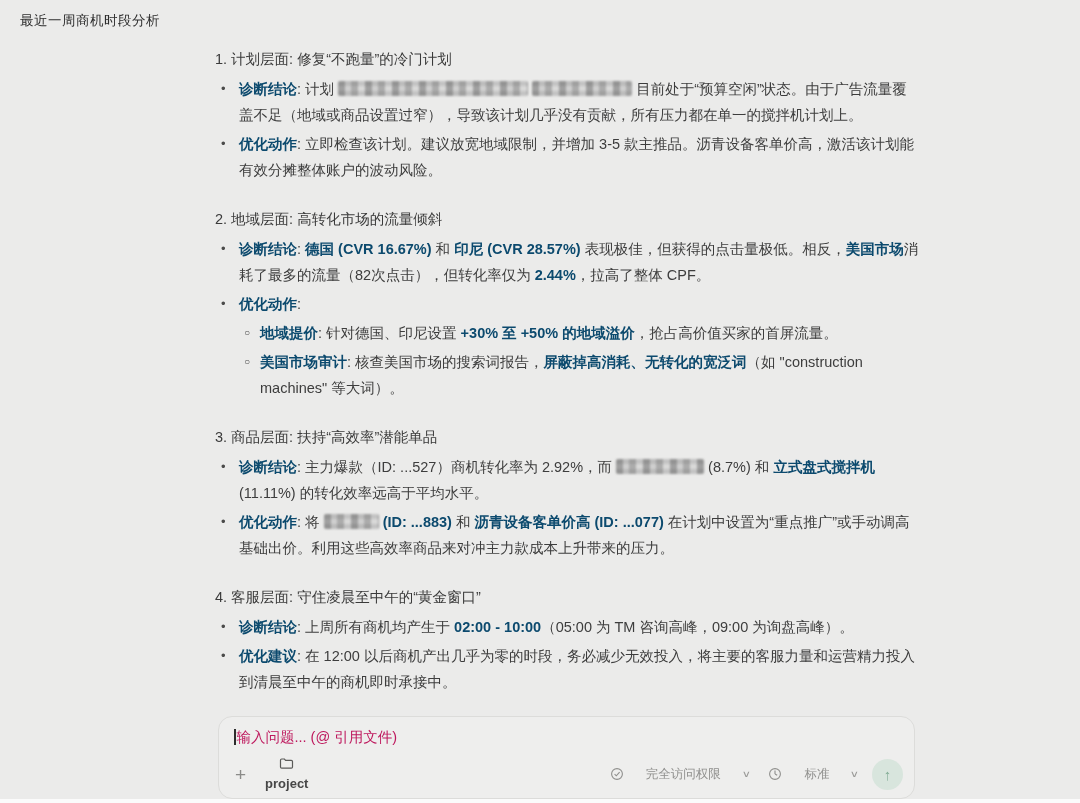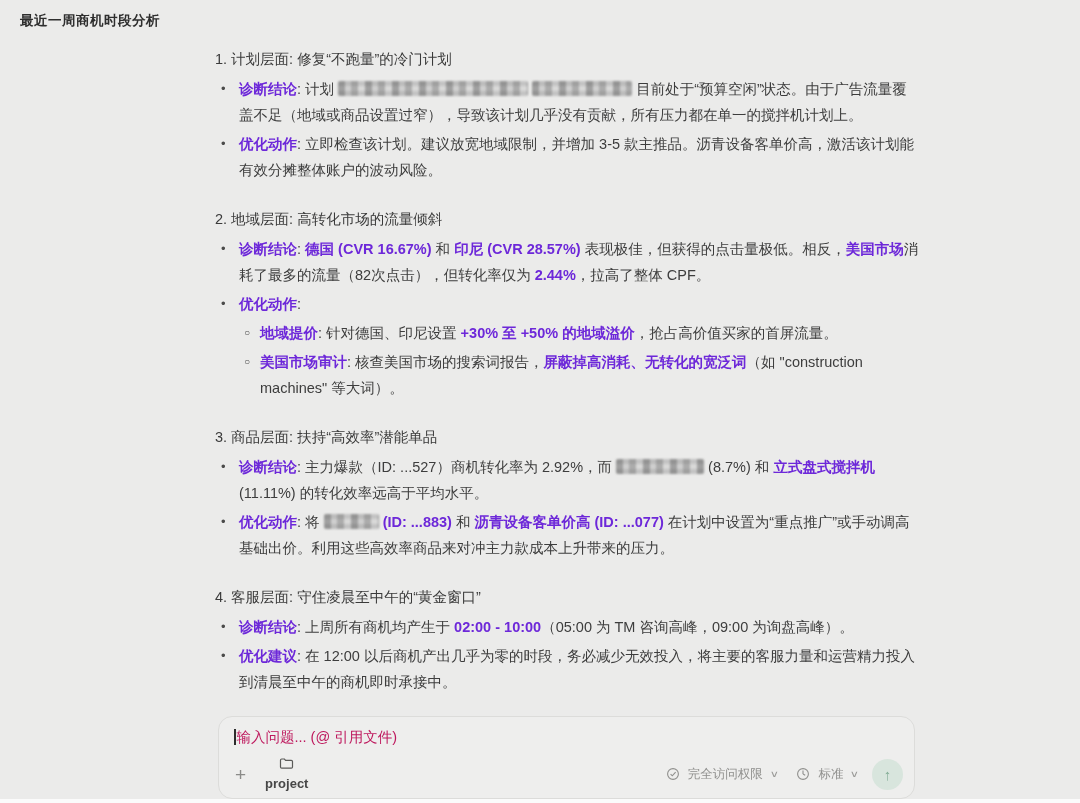--- a/index.html
+++ b/index.html
@@ -1,30 +1,30 @@
 <!DOCTYPE html>
 <html><head>
 <meta charset="utf-8">
 <style>
   html,body{margin:0;padding:0;width:1080px;height:803px;overflow:hidden;
     background:#ebebea;font-family:"Liberation Sans","DejaVu Sans",sans-serif;}
-  .page-title{position:absolute;left:20px;top:12px;font-size:13.5px;font-weight:bold;
+  .page-title{position:absolute;left:20px;top:12px;font-size:13.5px;font-weight:normal;
     color:#2e2e2e;letter-spacing:.5px;}
   .content{position:absolute;left:215px;top:46px;width:705px;font-size:14.5px;
     line-height:26px;color:#3d3d3d;}
   .block{margin:0;}
   .block.heading{margin:23px 0 4px 0;color:#3a3a3a;}
   .block.heading:first-child{margin-top:0;}
   .block.bullet,.block.subbullet{display:flex;margin:3px 0;}
   .block.paragraph{margin-top:7px;}
   .marker{flex:0 0 auto;color:#4a4a4a;}
   .block.bullet .marker{width:18px;margin-left:6px;font-size:13px;}
   .block.subbullet .marker{width:16px;margin-left:29px;font-size:10px;line-height:26px;}
   .seg-wrap{flex:1 1 auto;min-width:0;}
-  strong{color:#6d28d9;font-weight:bold;}
+  strong{color:#0c4a6e;font-weight:bold;}
   .green-link{color:#3da873;text-decoration:underline;cursor:pointer;}
   .redacted{display:inline-block;height:15px;vertical-align:-2px;border-radius:2px;
     background-image:
       repeating-linear-gradient(90deg, rgba(125,125,125,.65) 0 7px, rgba(188,188,188,.5) 7px 13px,
         rgba(148,148,148,.7) 13px 20px, rgba(204,204,204,.45) 20px 27px),
       repeating-linear-gradient(0deg, rgba(150,150,150,.55) 0 5px, rgba(214,214,214,.4) 5px 10px);
     filter:blur(1px);}
   
   .composer{position:absolute;left:218px;top:716px;width:697px;height:83px;
     background:#eeeeed;border:1px solid #dcdcda;border-radius:14px;box-sizing:border-box;}
@@ -32,21 +32,21 @@
     color:#be185d;cursor:text;}
   .caret{display:inline-block;width:1.5px;height:16px;background:#2c2c2c;
     vertical-align:-3px;margin-right:1px;}
   .composer-bar{position:absolute;left:14px;right:11px;bottom:9px;display:flex;
     align-items:center;height:30px;}
   .plus-btn{font-size:19px;color:#8b8b89;font-weight:300;cursor:pointer;line-height:1;
     padding:0 2px;}
   .project-chip{display:flex;align-items:center;gap:6px;margin-left:17px;cursor:pointer;
     color:#474747;font-size:13px;font-weight:bold;flex-direction:column;}
   .bar-spacer{flex:1 1 auto;}
-  .pill{display:flex;align-items:center;gap:8px;color:#8f8f8d;font-size:12.5px;
+  .pill{display:flex;align-items:center;gap:22px;color:#8f8f8d;font-size:12.5px;
     cursor:pointer;margin-left:19px;text-align:center;}
   .chev{font-size:9px;color:#9a9a98;transform:scaleX(1.4);display:inline-block;}
   .send-btn{width:31px;height:31px;border-radius:50%;background:#d8e5dd;border:none;
     margin-left:14px;display:flex;align-items:center;justify-content:center;
     color:#84ad97;font-size:15px;cursor:pointer;line-height:1;}
   .bottom-strip{position:absolute;left:0;right:0;bottom:0;height:4px;background:#fbfbfb;}
   .icon-svg{display:block;}
 </style>
 </head>
 <body>

